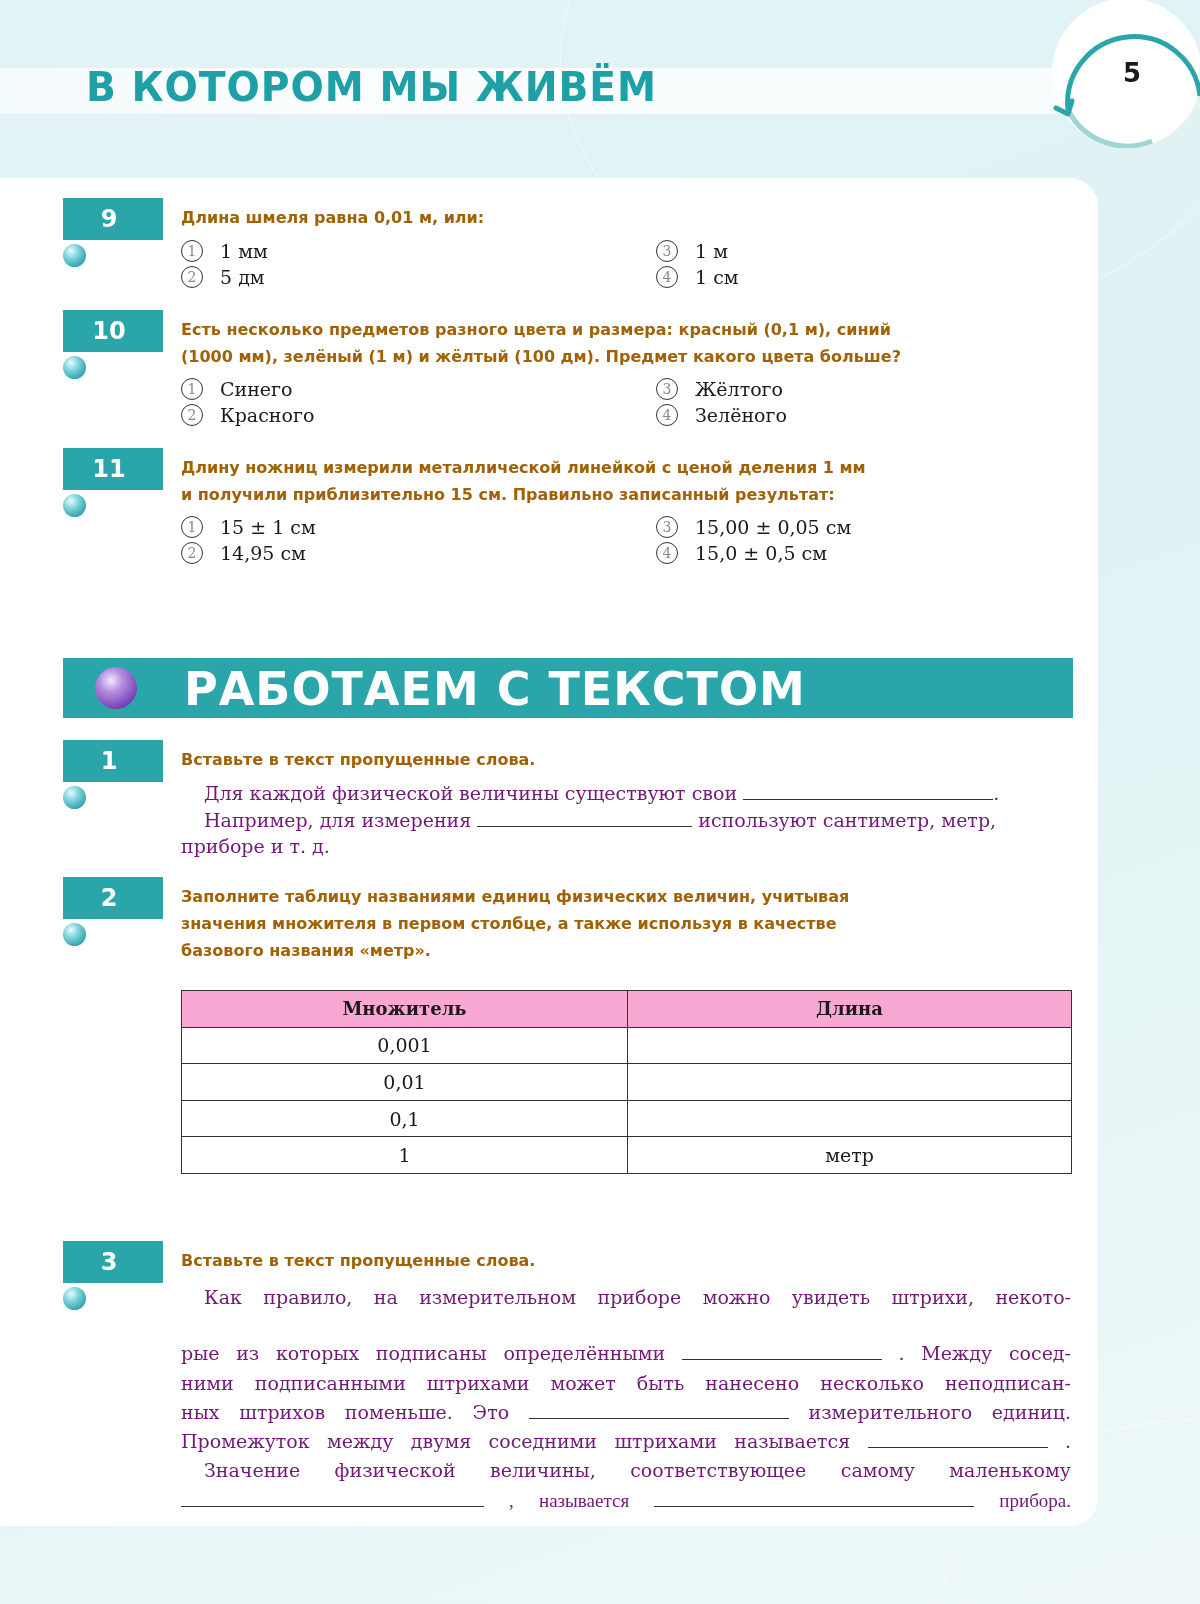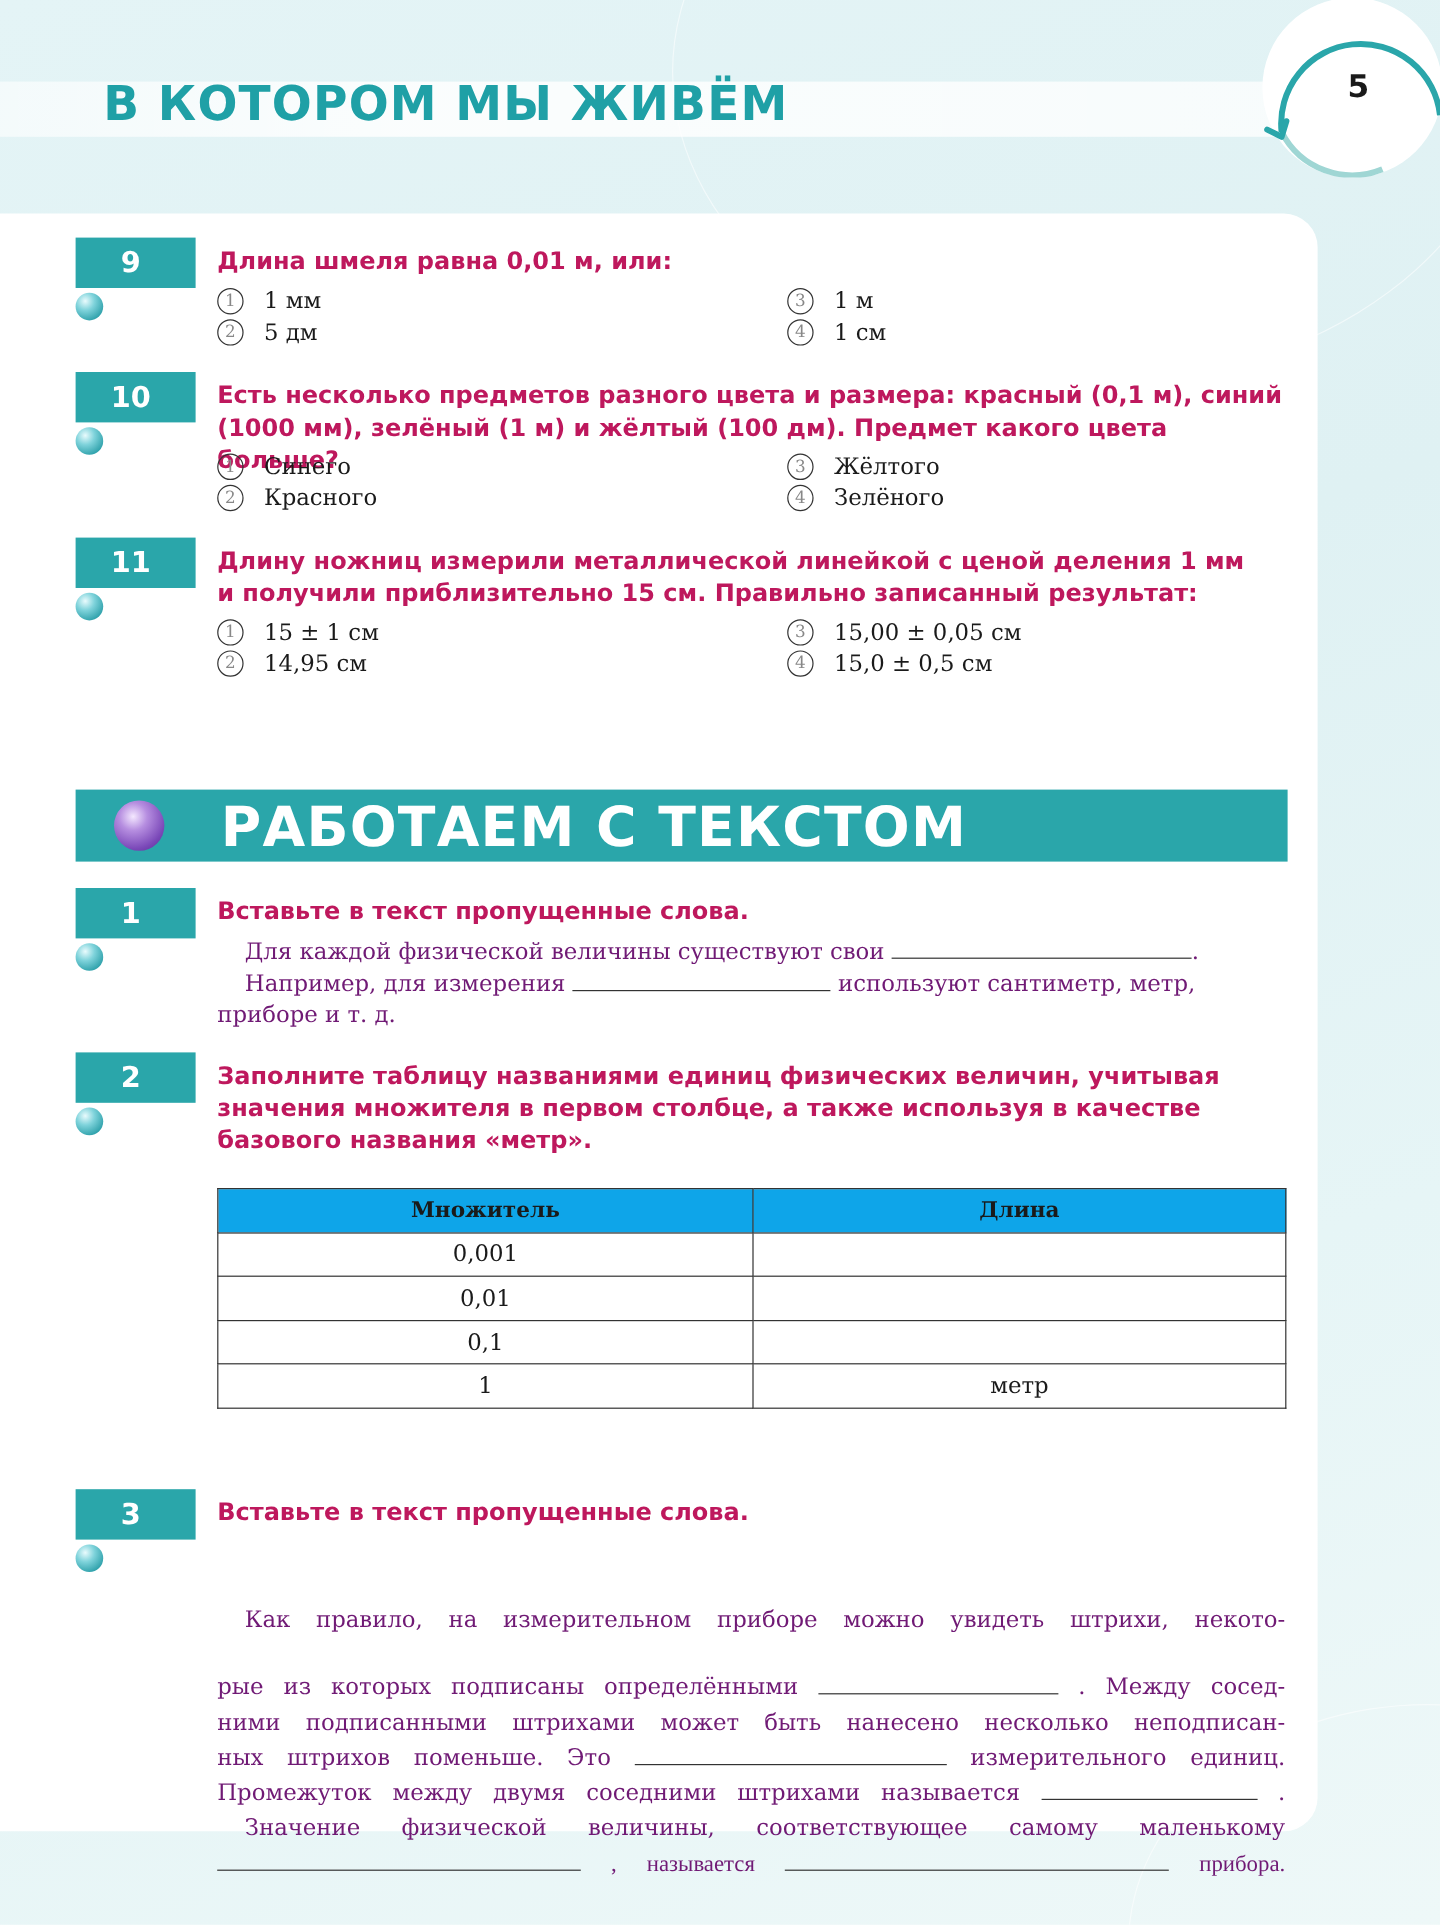--- a/index.html
+++ b/index.html
@@ -46,22 +46,22 @@
     background: #2aa6aa; color: #fff;
     font-family: "DejaVu Sans", sans-serif; font-weight: bold; font-size: 24px;
     display: flex; align-items: center; justify-content: center; padding-right: 8px;
   }
   .level-dot {
     position: absolute; left: 63px; top: 46px; width: 23px; height: 23px; border-radius: 50%;
     background: radial-gradient(circle at 35% 30%, #e9fbfd 0%, #7fd3db 35%, #2a9ea8 80%, #217f88 100%);
   }
   .q-text {
     position: absolute; left: 181px; top: 6px; width: 890px;
-    font-family: "DejaVu Sans", sans-serif; font-weight: bold; font-size: 20px; line-height: 27px;
-    color: #be185d;
+    font-family: "DejaVu Sans", sans-serif; font-weight: bold; font-size: 16px; line-height: 27px;
+    color: #a16207;
   }
   .opt {
     position: absolute; font-size: 19px; line-height: 26px; display: flex; align-items: center;
   }
   .opt-circle {
     display: inline-flex; width: 22px; height: 22px; border: 1.4px solid #333; border-radius: 50%;
     align-items: center; justify-content: center; font-size: 14px; color: #888; margin-right: 17px;
   }
 
   .section-banner {
@@ -85,21 +85,21 @@
   .indent { text-indent: 23px; }
   .blank { display: inline-block; border-bottom: 1.3px solid #333; height: 18px; vertical-align: baseline; }
 
   .units-table {
     position: absolute; left: 181px; top: 990px; width: 891px; border-collapse: collapse;
     font-size: 19px;
   }
   .units-table th, .units-table td {
     border: 1.5px solid #333; height: 36.6px; text-align: center; font-weight: normal;
   }
-  .units-table th { background: #0ea5e9; font-weight: bold; font-size: 18px; }
+  .units-table th { background: #f9a8d4; font-weight: bold; font-size: 18px; }
   .units-table td:first-child, .units-table th:first-child { width: 446px; }
 </style>
 </head>
 <body>
 
 <div class="bg-line" style="left:560px;top:-200px;width:700px;height:520px;"></div>
 <div class="bg-line" style="left:940px;top:1420px;width:500px;height:400px;"></div>
 
 <div class="title-band"></div>
 <div class="page-title">В КОТОРОМ МЫ ЖИВЁМ</div>
@@ -245,21 +245,21 @@
       <td>метр</td>
     </tr>
   </tbody>
 </table>
 
 <div class="task" style="top:1241px;">
   <div class="task-num">3</div>
   <div class="level-dot"></div>
   <div class="q-text">Вставьте в текст пропущенные слова.</div>
 </div>
-<div class="body-text" style="top:1336px; line-height:29.3px;">
+<div class="body-text" style="top:1283px; line-height:29.3px;">
   <div class="indent" style="text-align-last:justify;">Как правило, на измерительном приборе можно увидеть штрихи, некото-</div>
   <div style="text-align-last:justify;margin-top:27px;"><span>рые из которых подписаны определёнными</span> <span class="blank" style="width:200px;"></span> <span>. Между сосед-</span></div>
   <div style="text-align-last:justify;">ними подписанными штрихами может быть нанесено несколько неподписан-</div>
   <div style="text-align-last:justify;"><span>ных штрихов поменьше. Это</span> <span class="blank" style="width:260px;"></span> <span>измерительного единиц.</span></div>
   <div style="text-align-last:justify;"><span>Промежуток между двумя соседними штрихами называется</span> <span class="blank" style="width:180px;"></span> <span>.</span></div>
   <div class="indent" style="text-align-last:justify;">Значение физической величины, соответствующее самому маленькому</div>
   <div style="text-align-last:justify;font-family:Liberation Serif, serif;"><span class="blank" style="width:303px;"></span> <span>, называется</span> <span class="blank" style="width:320px;"></span> <span>прибора.</span></div>
 </div>
 
 </body></html>

